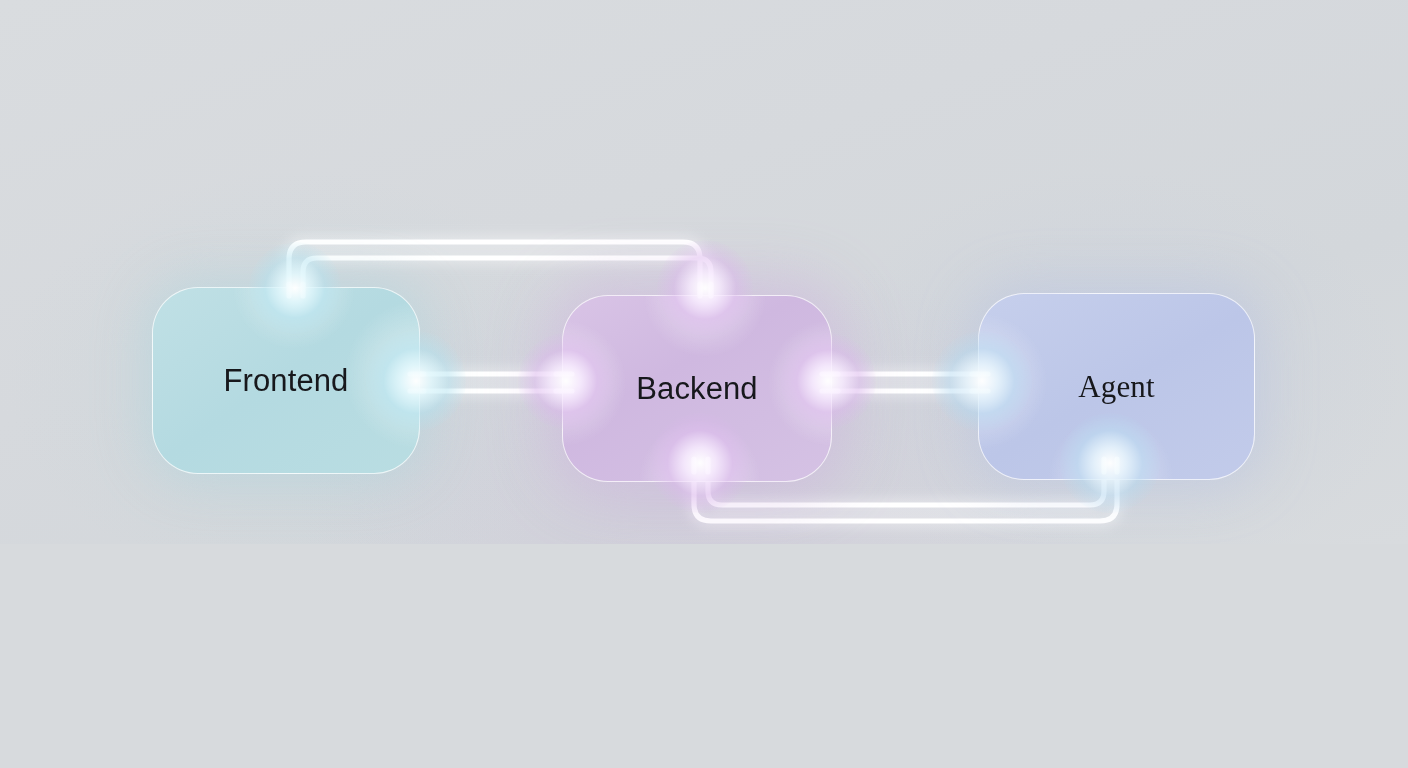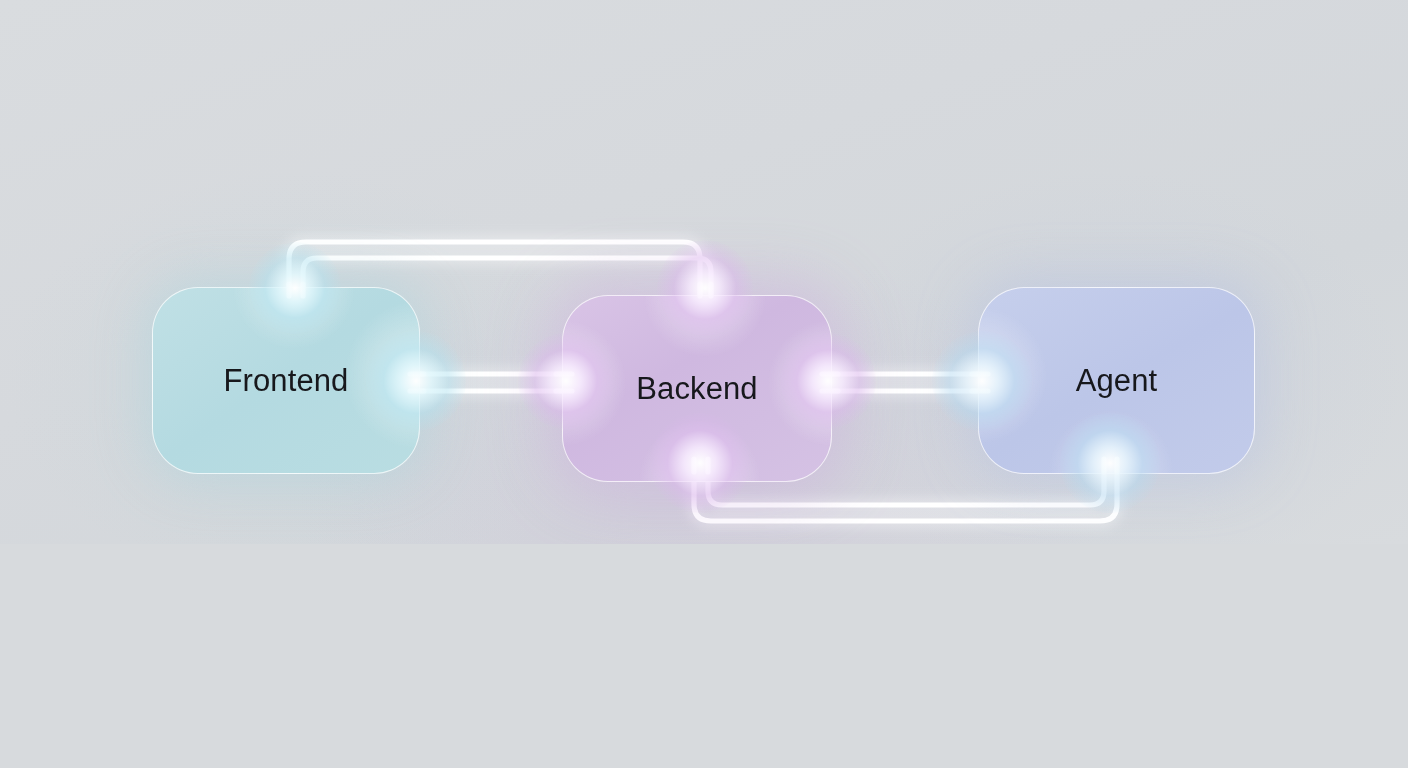--- a/index.html
+++ b/index.html
@@ -78,26 +78,27 @@
     left: 562px; top: 295px; width: 270px; height: 187px;
     background:
       radial-gradient(circle 105px at 0% 47%, rgba(255,255,255,0.58) 0%, rgba(255,255,255,0) 60%),
       radial-gradient(circle 105px at 100% 47%, rgba(255,255,255,0.58) 0%, rgba(255,255,255,0) 60%),
       radial-gradient(circle 95px at 53% 0%, rgba(255,255,255,0.52) 0%, rgba(255,255,255,0) 64%),
       radial-gradient(circle 95px at 51% 100%, rgba(255,255,255,0.52) 0%, rgba(255,255,255,0) 64%),
       linear-gradient(150deg, #d9c4e6 0%, #cfb8e0 40%, #d5c2e4 100%);
     box-shadow: 0 0 58px 14px rgba(204,170,224,0.45);
   }
   #node-agent {
-    left: 978px; top: 287px; width: 277px; height: 187px;
+    left: 978px; top: 293px; width: 277px; height: 187px;
     background:
       radial-gradient(circle 110px at 0% 47%, rgba(255,255,255,0.50) 0%, rgba(255,255,255,0) 62%),
       radial-gradient(circle 95px at 48% 100%, rgba(255,255,255,0.45) 0%, rgba(255,255,255,0) 66%),
       linear-gradient(150deg, #c6cfec 0%, #bcc6e8 50%, #c2cbea 100%);
     box-shadow: 0 0 50px 10px rgba(178,190,228,0.40);
+    font-family: Liberation Serif, serif;
   }
 
   
   .port {
     position: absolute;
     border-radius: 50%;
     transform: translate(-50%, -50%);
     pointer-events: none;
     z-index: 3;
   }

